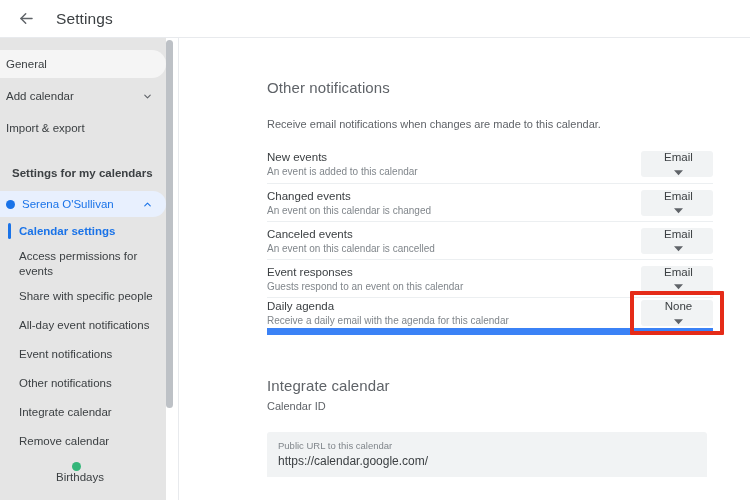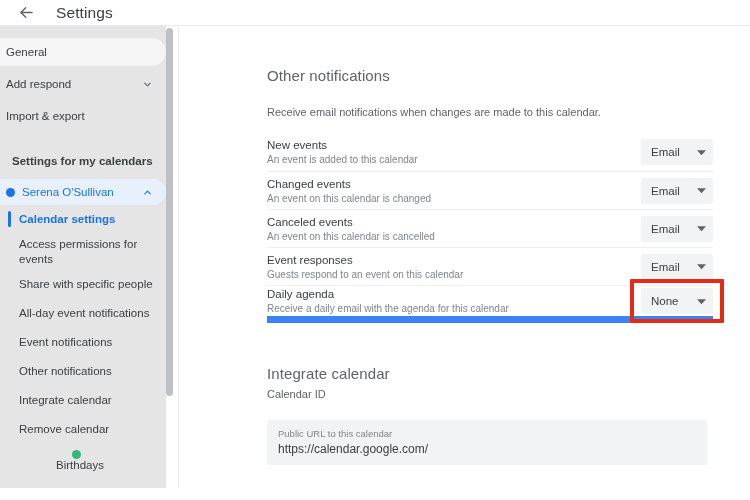--- a/index.html
+++ b/index.html
@@ -6,21 +6,21 @@
   html, body {
     width: 750px; height: 500px;
     background: #ffffff;
     font-family: "Liberation Sans", sans-serif;
     color: #3c4043;
     overflow: hidden;
   }
 
   
   .header {
-    height: 26px;
+    height: 38px;
     display: flex;
     align-items: center;
     padding-left: 14px;
     background: #ffffff;
     border-bottom: 1px solid #e8eaed;
     position: relative;
     z-index: 5;
   }
   .back-arrow {
     width: 24px; height: 24px;
@@ -195,20 +195,21 @@
   .dropdown {
     width: 72px;
     height: 26px;
     background: #f1f3f4;
     border-radius: 3px;
     display: flex;
     align-items: center;
     justify-content: space-between;
     padding: 0 7px 0 10px;
     cursor: pointer;
+    flex-direction: column;
   }
   .dd-val {
     font-size: 11.5px;
     color: #3c4043;
     flex: 1 1 auto;
     text-align: left;
   }
   .dd-caret { flex: none; width: 10px; height: 10px; display:flex;align-items:center;justify-content:center;}
   .highlight-box {
     position: absolute;
@@ -266,21 +267,21 @@
 
 <div class="body-wrap">
 
   <div class="sidebar">
 
     <div class="nav-item hovered top">
       <span class="lbl">General</span>
     </div>
 
     <div class="nav-item" style="margin-top:4px;">
-      <span class="lbl">Add respond</span>
+      <span class="lbl">Add calendar</span>
       <span class="chev">
         <svg width="11" height="11" viewBox="0 0 24 24" fill="none" stroke="#5f6368" stroke-width="2.4" stroke-linecap="round" stroke-linejoin="round">
             <polyline points="6 9 12 15 18 9"></polyline>
           </svg>
       </span>
     </div>
 
     <div class="nav-item" style="margin-top:4px;">
       <span class="lbl">Import &amp; export</span>
     </div>

